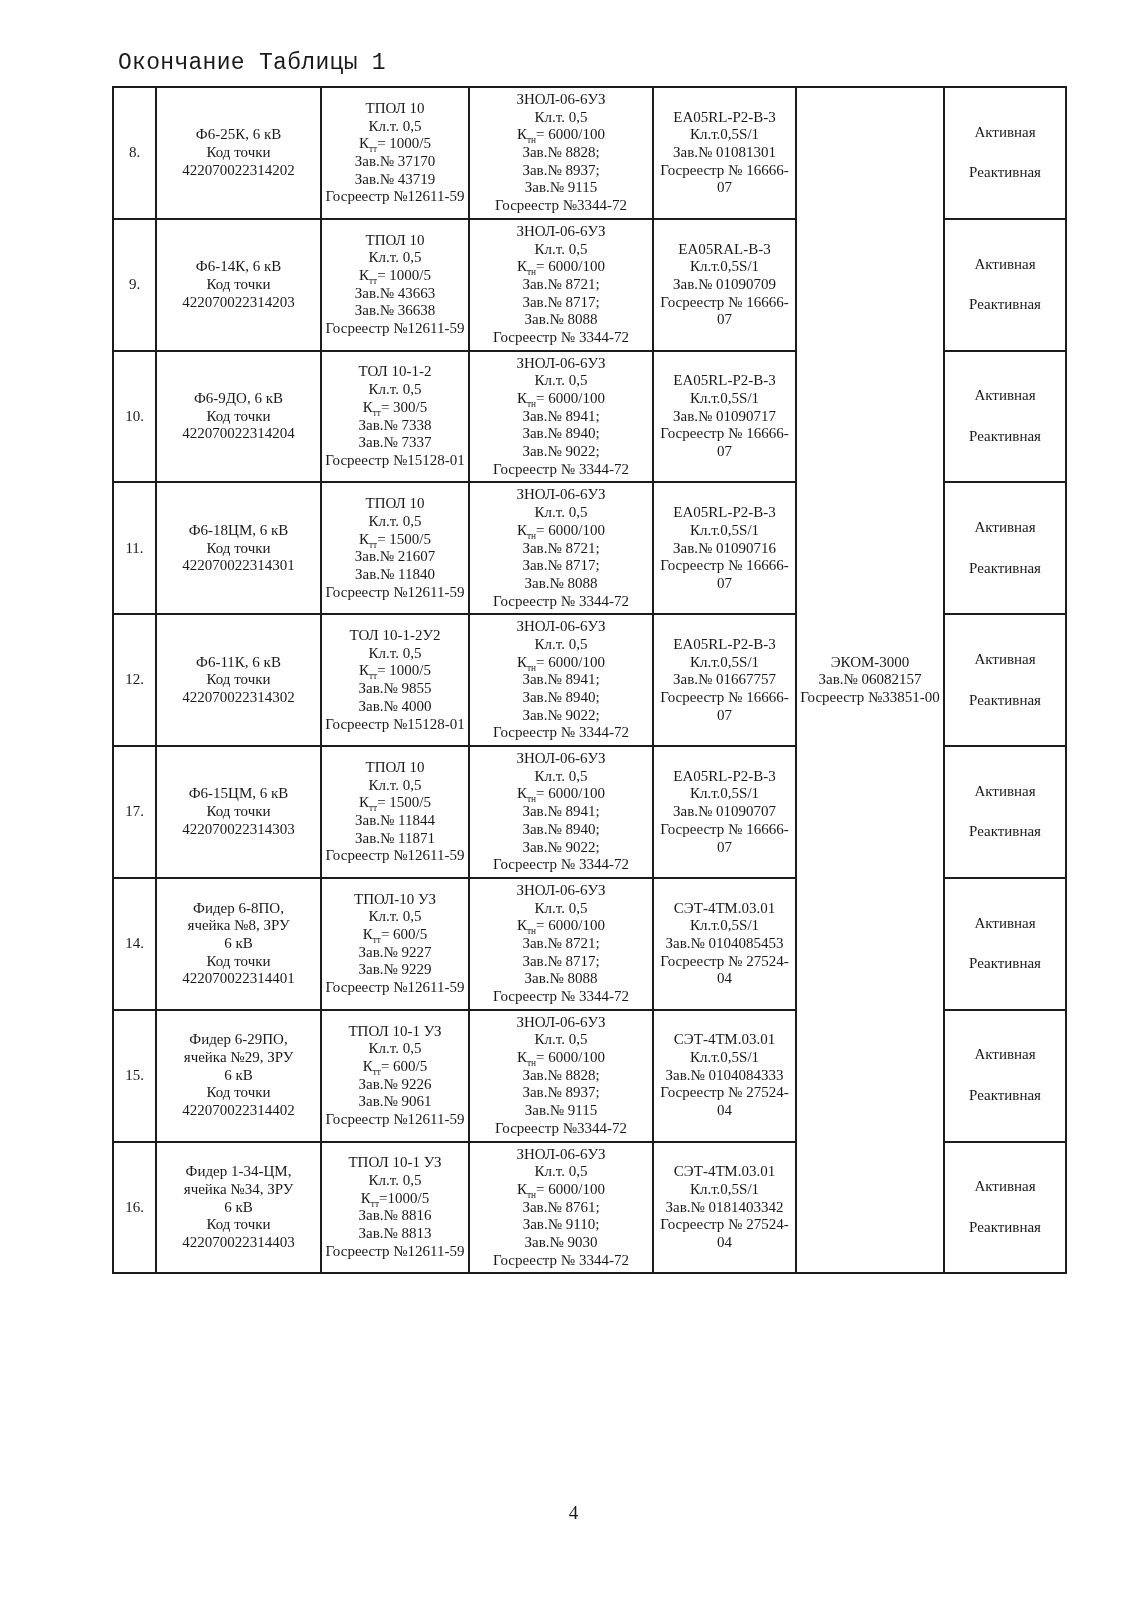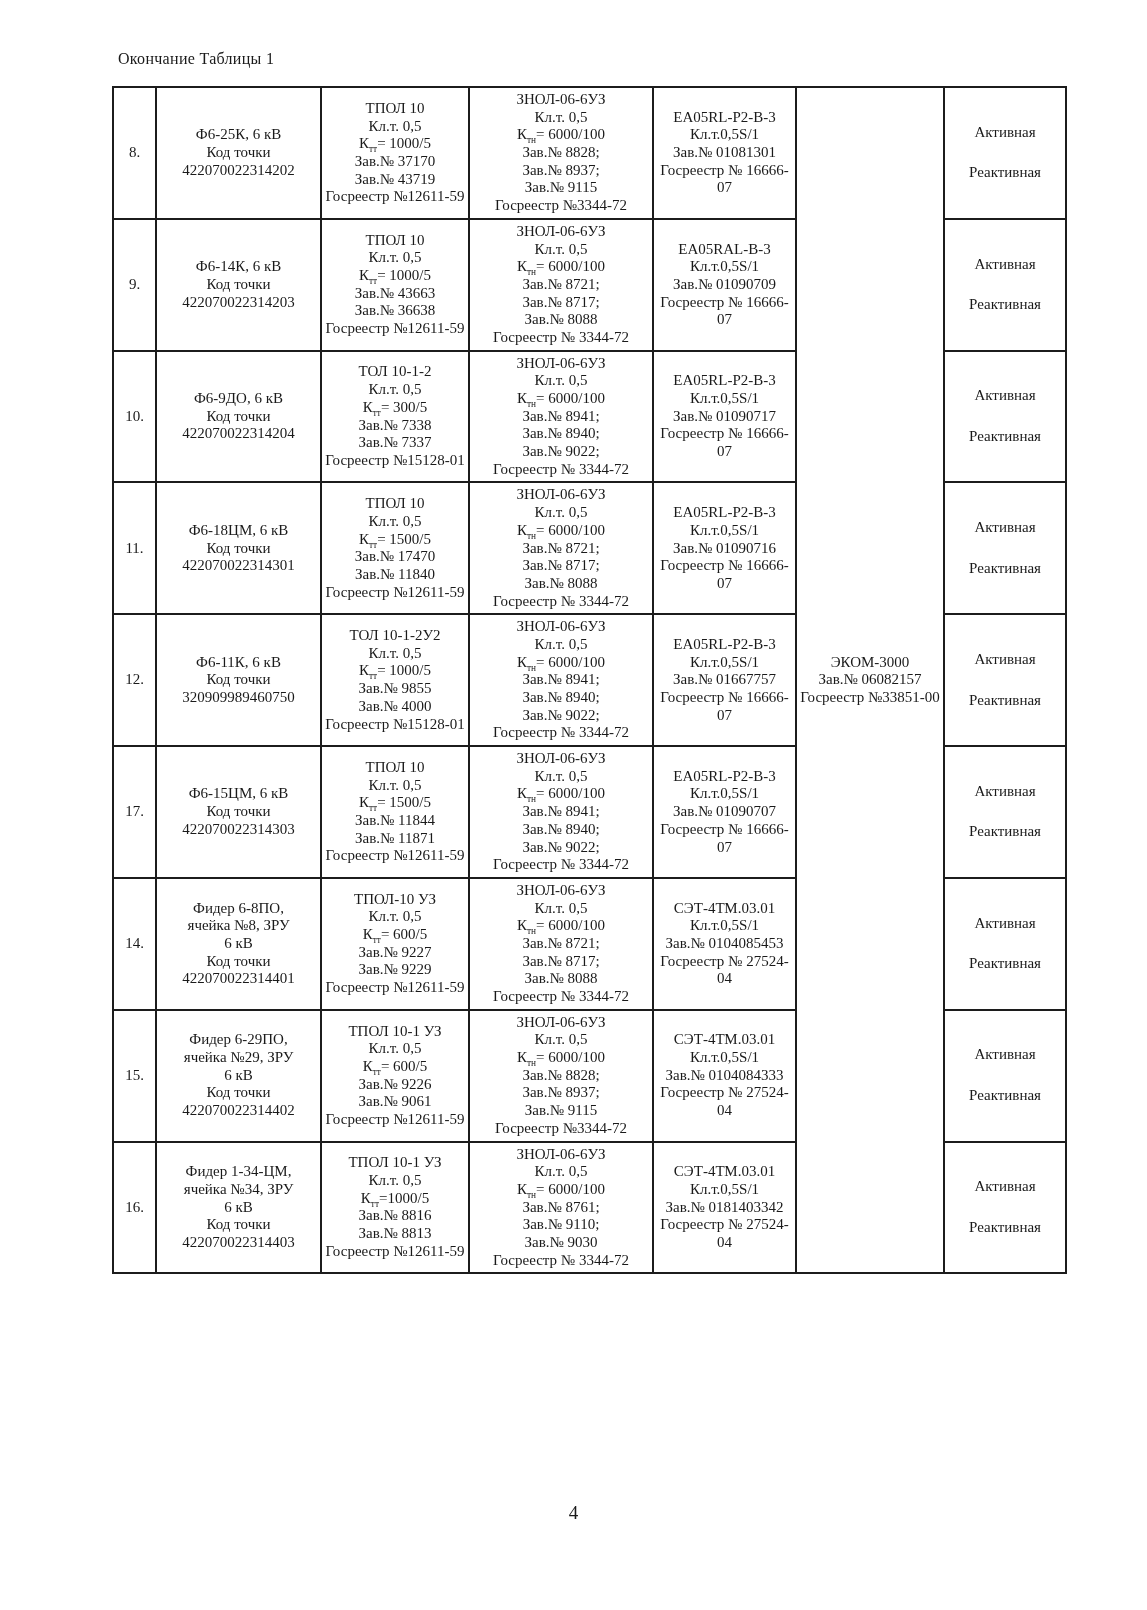--- a/index.html
+++ b/index.html
@@ -11,23 +11,24 @@
     height: 1610px;
     background: #ffffff;
     color: #1a1a1a;
     font-family: "Liberation Serif", "DejaVu Serif", serif;
     position: relative;
   }
   .doc-title {
     position: absolute;
     left: 118px;
     top: 50px;
-    font-size: 16px;
+    font-size: 23px;
     letter-spacing: 0.3px;
     white-space: nowrap;
+    font-family: Liberation Mono, monospace;
   }
   table.meas {
     position: absolute;
     left: 112px;
     top: 86px;
     width: 953px;
     border-collapse: collapse;
     table-layout: fixed;
   }
   table.meas td {
@@ -191,21 +192,21 @@
         </td>
         <td class="c-point">
           <div class="line">Ф6-18ЦМ, 6 кВ</div>
           <div class="line">Код точки</div>
           <div class="line">422070022314301</div>
         </td>
         <td class="c-ct">
           <div class="line">ТПОЛ 10</div>
           <div class="line">Кл.т. 0,5</div>
           <div class="line">К<sub>тт</sub>= 1500/5</div>
-          <div class="line">Зав.№ 17470</div>
+          <div class="line">Зав.№ 21607</div>
           <div class="line">Зав.№ 11840</div>
           <div class="line">Госреестр №12611-59</div>
         </td>
         <td class="c-vt">
           <div class="line">ЗНОЛ-06-6УЗ</div>
           <div class="line">Кл.т. 0,5</div>
           <div class="line">К<sub>тн</sub>= 6000/100</div>
           <div class="line">Зав.№ 8721;</div>
           <div class="line">Зав.№ 8717;</div>
           <div class="line">Зав.№ 8088</div>
@@ -222,21 +223,21 @@
           <div class="line">Реактивная</div>
         </td>
       </tr>
       <tr>
         <td class="c-num">
           <div class="line">12.</div>
         </td>
         <td class="c-point">
           <div class="line">Ф6-11К, 6 кВ</div>
           <div class="line">Код точки</div>
-          <div class="line">320909989460750</div>
+          <div class="line">422070022314302</div>
         </td>
         <td class="c-ct">
           <div class="line">ТОЛ 10-1-2У2</div>
           <div class="line">Кл.т. 0,5</div>
           <div class="line">К<sub>тт</sub>= 1000/5</div>
           <div class="line">Зав.№ 9855</div>
           <div class="line">Зав.№ 4000</div>
           <div class="line">Госреестр №15128-01</div>
         </td>
         <td class="c-vt">

